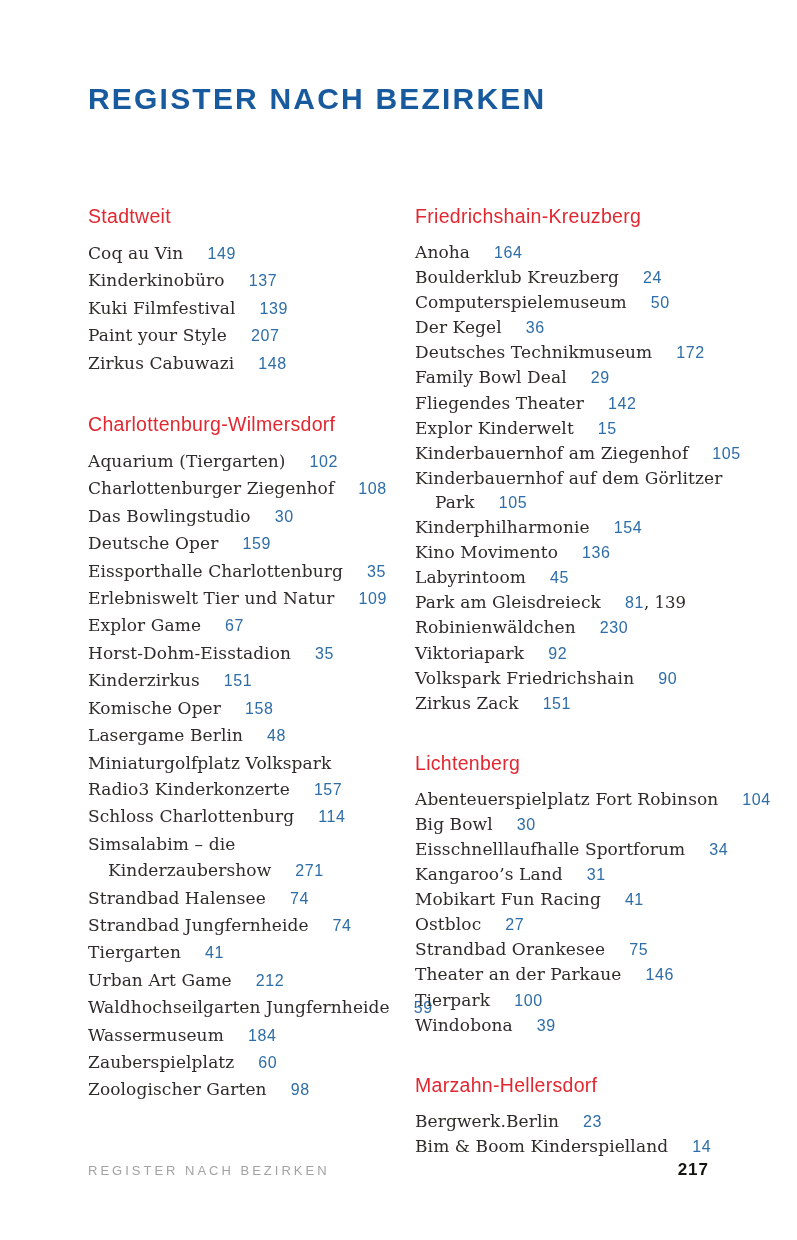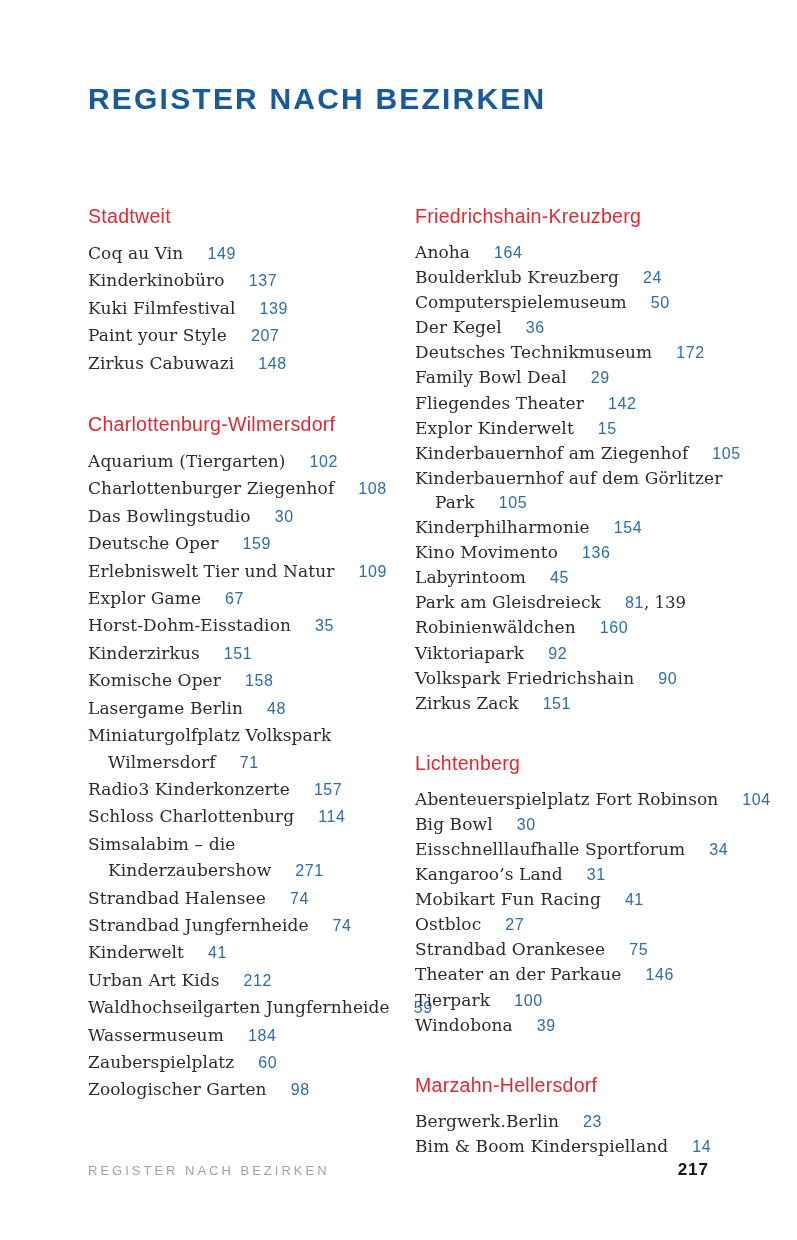--- a/index.html
+++ b/index.html
@@ -120,62 +120,64 @@
         <div class="entry">
           <div class="entry-line"><span class="entry-name">Charlottenburger Ziegenhof</span><span class="page-ref">108</span></div>
         </div>
         <div class="entry">
           <div class="entry-line"><span class="entry-name">Das Bowlingstudio</span><span class="page-ref">30</span></div>
         </div>
         <div class="entry">
           <div class="entry-line"><span class="entry-name">Deutsche Oper</span><span class="page-ref">159</span></div>
         </div>
         <div class="entry">
+          <div class="entry-line"><span class="entry-name">Eissporthalle Charlottenburg</span><span class="page-ref">35</span></div>
+        </div>
+        <div class="entry">
           <div class="entry-line"><span class="entry-name">Erlebniswelt Tier und Natur</span><span class="page-ref">109</span></div>
         </div>
         <div class="entry">
           <div class="entry-line"><span class="entry-name">Explor Game</span><span class="page-ref">67</span></div>
         </div>
         <div class="entry">
           <div class="entry-line"><span class="entry-name">Horst-Dohm-Eisstadion</span><span class="page-ref">35</span></div>
         </div>
         <div class="entry">
           <div class="entry-line"><span class="entry-name">Kinderzirkus</span><span class="page-ref">151</span></div>
         </div>
         <div class="entry">
           <div class="entry-line"><span class="entry-name">Komische Oper</span><span class="page-ref">158</span></div>
         </div>
         <div class="entry">
           <div class="entry-line"><span class="entry-name">Lasergame Berlin</span><span class="page-ref">48</span></div>
         </div>
         <div class="entry">
           <div class="entry-line"><span class="entry-name">Miniaturgolfplatz Volkspark</span></div>
-          <div class="entry-line cont"><span class="entry-name">Wilmersdorf</span><span class="page-ref">71</span></div>
         </div>
         <div class="entry">
           <div class="entry-line"><span class="entry-name">Radio3 Kinderkonzerte</span><span class="page-ref">157</span></div>
         </div>
         <div class="entry">
           <div class="entry-line"><span class="entry-name">Schloss Charlottenburg</span><span class="page-ref">114</span></div>
         </div>
         <div class="entry">
           <div class="entry-line"><span class="entry-name">Simsalabim – die</span></div>
           <div class="entry-line cont"><span class="entry-name">Kinderzaubershow</span><span class="page-ref">271</span></div>
         </div>
         <div class="entry">
           <div class="entry-line"><span class="entry-name">Strandbad Halensee</span><span class="page-ref">74</span></div>
         </div>
         <div class="entry">
           <div class="entry-line"><span class="entry-name">Strandbad Jungfernheide</span><span class="page-ref">74</span></div>
         </div>
         <div class="entry">
-          <div class="entry-line"><span class="entry-name">Kinderwelt</span><span class="page-ref">41</span></div>
-        </div>
-        <div class="entry">
-          <div class="entry-line"><span class="entry-name">Urban Art Kids</span><span class="page-ref">212</span></div>
+          <div class="entry-line"><span class="entry-name">Tiergarten</span><span class="page-ref">41</span></div>
+        </div>
+        <div class="entry">
+          <div class="entry-line"><span class="entry-name">Urban Art Game</span><span class="page-ref">212</span></div>
         </div>
         <div class="entry">
           <div class="entry-line"><span class="entry-name">Waldhochseilgarten Jungfernheide</span><span class="page-ref">59</span></div>
         </div>
         <div class="entry">
           <div class="entry-line"><span class="entry-name">Wassermuseum</span><span class="page-ref">184</span></div>
         </div>
         <div class="entry">
           <div class="entry-line"><span class="entry-name">Zauberspielplatz</span><span class="page-ref">60</span></div>
         </div>
@@ -224,21 +226,21 @@
         <div class="entry">
           <div class="entry-line"><span class="entry-name">Kino Movimento</span><span class="page-ref">136</span></div>
         </div>
         <div class="entry">
           <div class="entry-line"><span class="entry-name">Labyrintoom</span><span class="page-ref">45</span></div>
         </div>
         <div class="entry">
           <div class="entry-line"><span class="entry-name">Park am Gleisdreieck</span><span class="page-ref">81</span><span class="page-ref-extra">, 139</span></div>
         </div>
         <div class="entry">
-          <div class="entry-line"><span class="entry-name">Robinienwäldchen</span><span class="page-ref">160</span></div>
+          <div class="entry-line"><span class="entry-name">Robinienwäldchen</span><span class="page-ref">230</span></div>
         </div>
         <div class="entry">
           <div class="entry-line"><span class="entry-name">Viktoriapark</span><span class="page-ref">92</span></div>
         </div>
         <div class="entry">
           <div class="entry-line"><span class="entry-name">Volkspark Friedrichshain</span><span class="page-ref">90</span></div>
         </div>
         <div class="entry">
           <div class="entry-line"><span class="entry-name">Zirkus Zack</span><span class="page-ref">151</span></div>
         </div>

